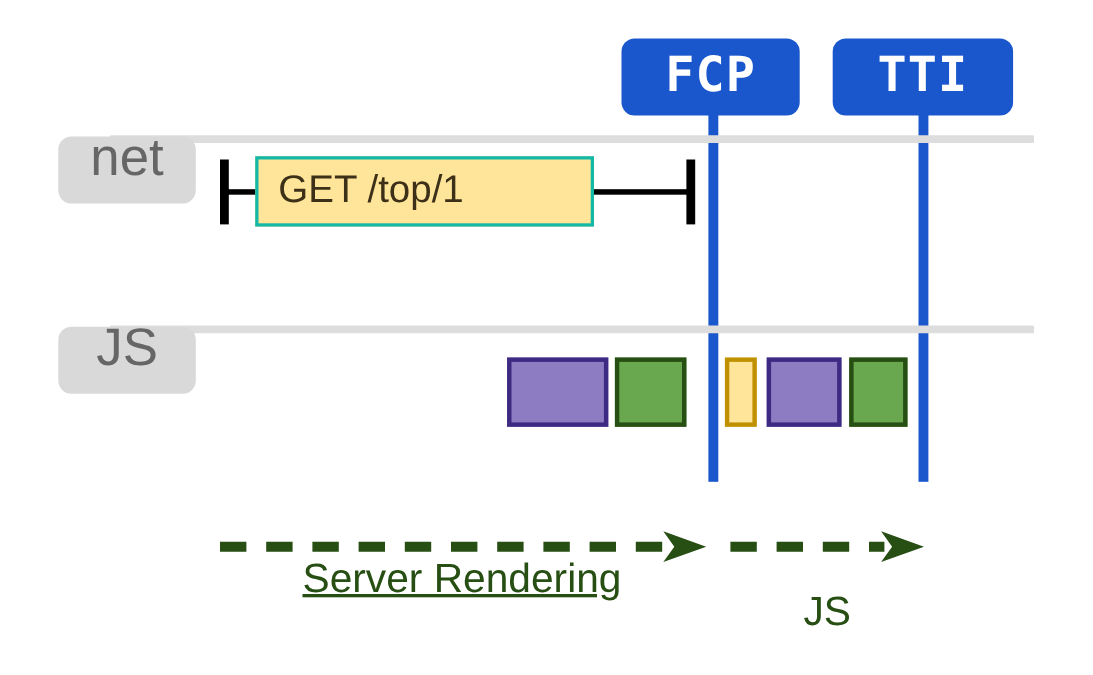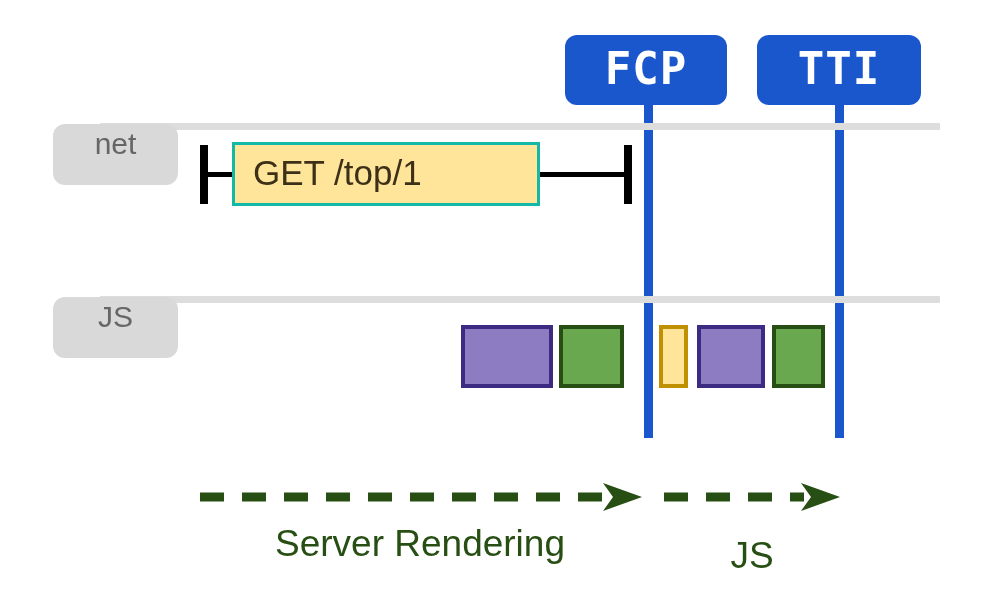--- a/index.html
+++ b/index.html
@@ -47,21 +47,21 @@
     border-radius: 1px;
   }
   .track-chip {
     position: absolute;
     display: flex;
     align-items: center;
     justify-content: center;
     background: #d9d9d9;
     border-radius: 12px;
     color: #666666;
-    font-size: 30px;
+    font-size: 48px;
     line-height: 1;
     box-sizing: border-box;
     padding-bottom: 21px;
   }
 
   
   .whisker-cap {
     position: absolute;
     width: 8px;
     background: #000000;
@@ -153,16 +153,16 @@
   <svg class="phase-arrow" style="left:198px; top:482px; width:446px;" viewBox="0 0 446 30" preserveAspectRatio="none">
     <line x1="2" y1="15" x2="408" y2="15" stroke="#274e13" stroke-width="9" stroke-dasharray="24 18"></line>
     <polygon points="405,1 444,15 405,29 415,15" fill="#274e13"></polygon>
   </svg>
 
   <svg class="phase-arrow" style="left:662px; top:482px; width:180px;" viewBox="0 0 180 30" preserveAspectRatio="none">
     <line x1="2" y1="15" x2="142" y2="15" stroke="#274e13" stroke-width="9" stroke-dasharray="24 18"></line>
     <polygon points="139,1 178,15 139,29 149,15" fill="#274e13"></polygon>
   </svg>
 
-  <div class="phase-caption" style="left:230px; top:525px; width:380px;">Server Rendering</div>
+  <div class="phase-caption" style="left:230px; top:507px; width:380px;text-decoration:underline;">Server Rendering</div>
   <div class="phase-caption" style="left:662px; top:537px; width:180px;">JS</div>
 
 </div>
 
 </body></html>

